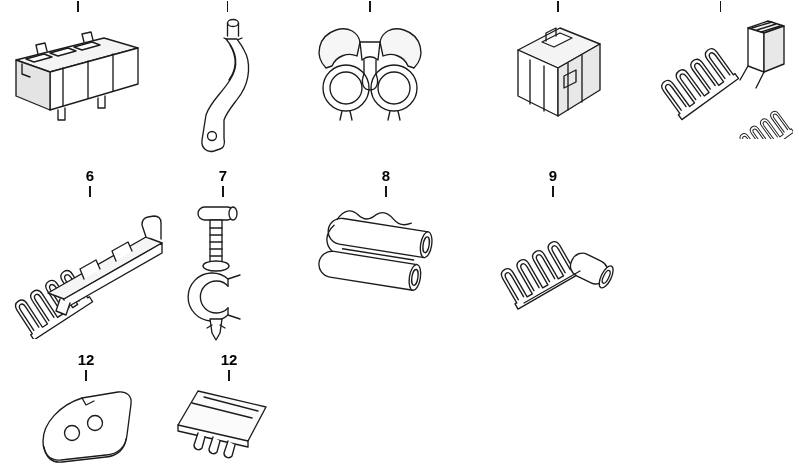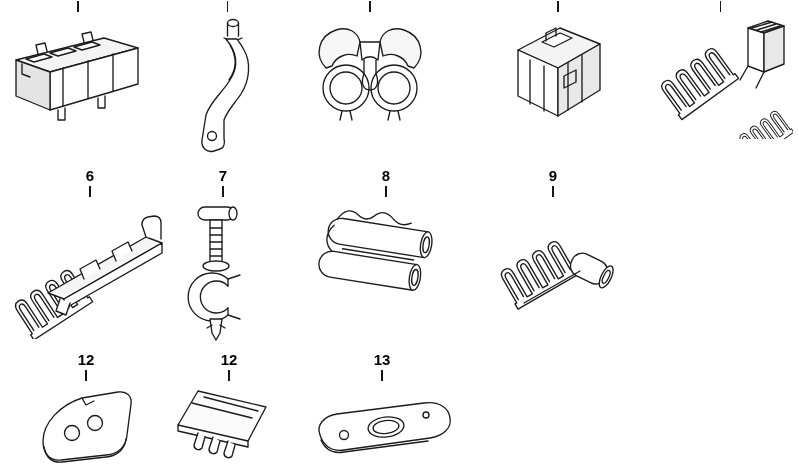--- a/index.html
+++ b/index.html
@@ -198,28 +198,14 @@
       <polygon fill="#fbfbfb" points="30,8 98,24 80,58 10,42"></polygon>
       <line x1="36" y1="14" x2="90" y2="28"></line>
       <line x1="24" y1="20" x2="84" y2="35"></line>
       <polyline fill="none" points="10,42 10,48 80,64 80,58"></polyline>
       <path fill="#ffffff" d="M30,50 l-4,12 a4.5,4.5 0 0 0 8,3 l3,-11"></path>
       <path fill="#ffffff" d="M45,54 l-4,12 a4.5,4.5 0 0 0 8,3 l3,-11"></path>
       <path fill="#ffffff" d="M60,58 l-4,12 a4.5,4.5 0 0 0 8,3 l3,-11"></path>
     </svg>
   </div>
 
-  <div class="fig" style="left:306px;top:352px;width:152px">
-    <div class="num">13</div>
-    <div class="tick"></div>
-    <svg class="part" width="152" height="72" viewBox="0 0 152 72" style="margin-top:12px">
-      <path fill="#ffffff" d="M14,40 C10,30 18,21 31,19 L118,8 C133,6 143,13 144,23 C146,33 137,41 124,43 L38,55 C25,57 17,50 14,40 Z"></path>
-      <path fill="none" d="M15,45 C19,54 27,59 38,57 L122,46"></path>
-      <g transform="rotate(-7 80 32)">
-        <ellipse fill="#ffffff" cx="80" cy="32" rx="18" ry="10"></ellipse>
-        <ellipse fill="none" cx="80" cy="32" rx="13" ry="6.5"></ellipse>
-      </g>
-      <circle fill="#ffffff" cx="38" cy="40" r="4.5"></circle>
-      <circle fill="none" cx="120" cy="20" r="3"></circle>
-    </svg>
-  </div>
 
 </div>
 
 </body></html>

